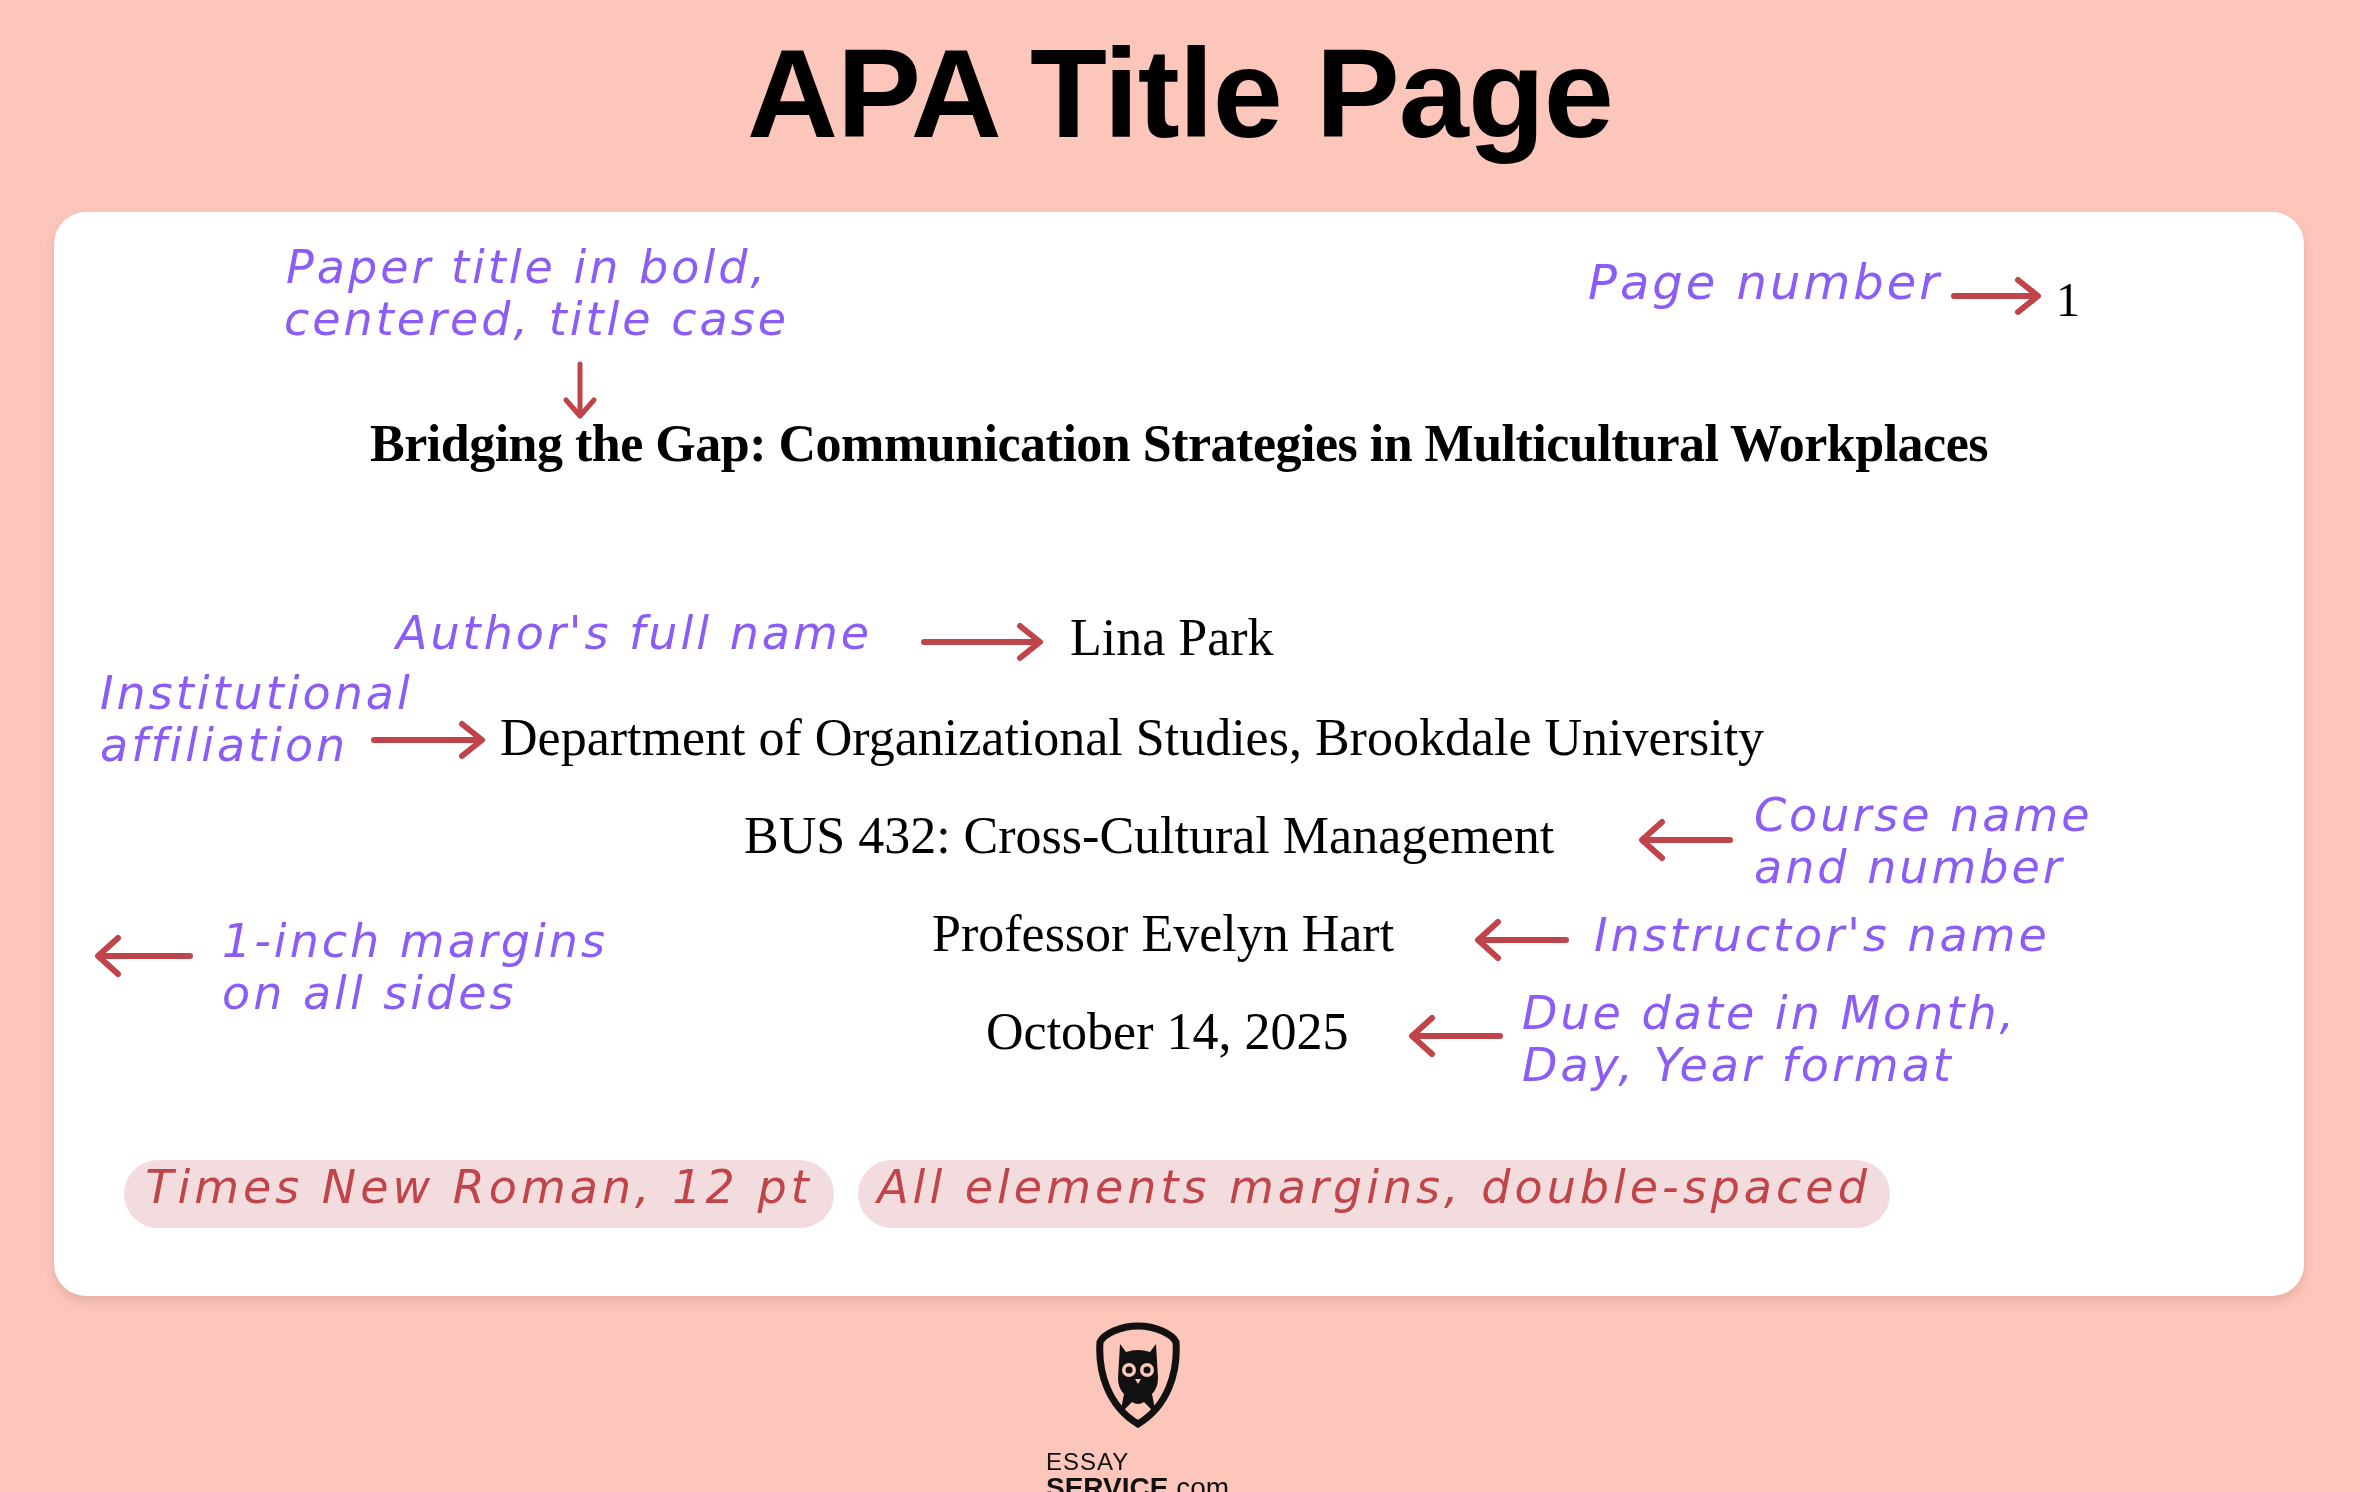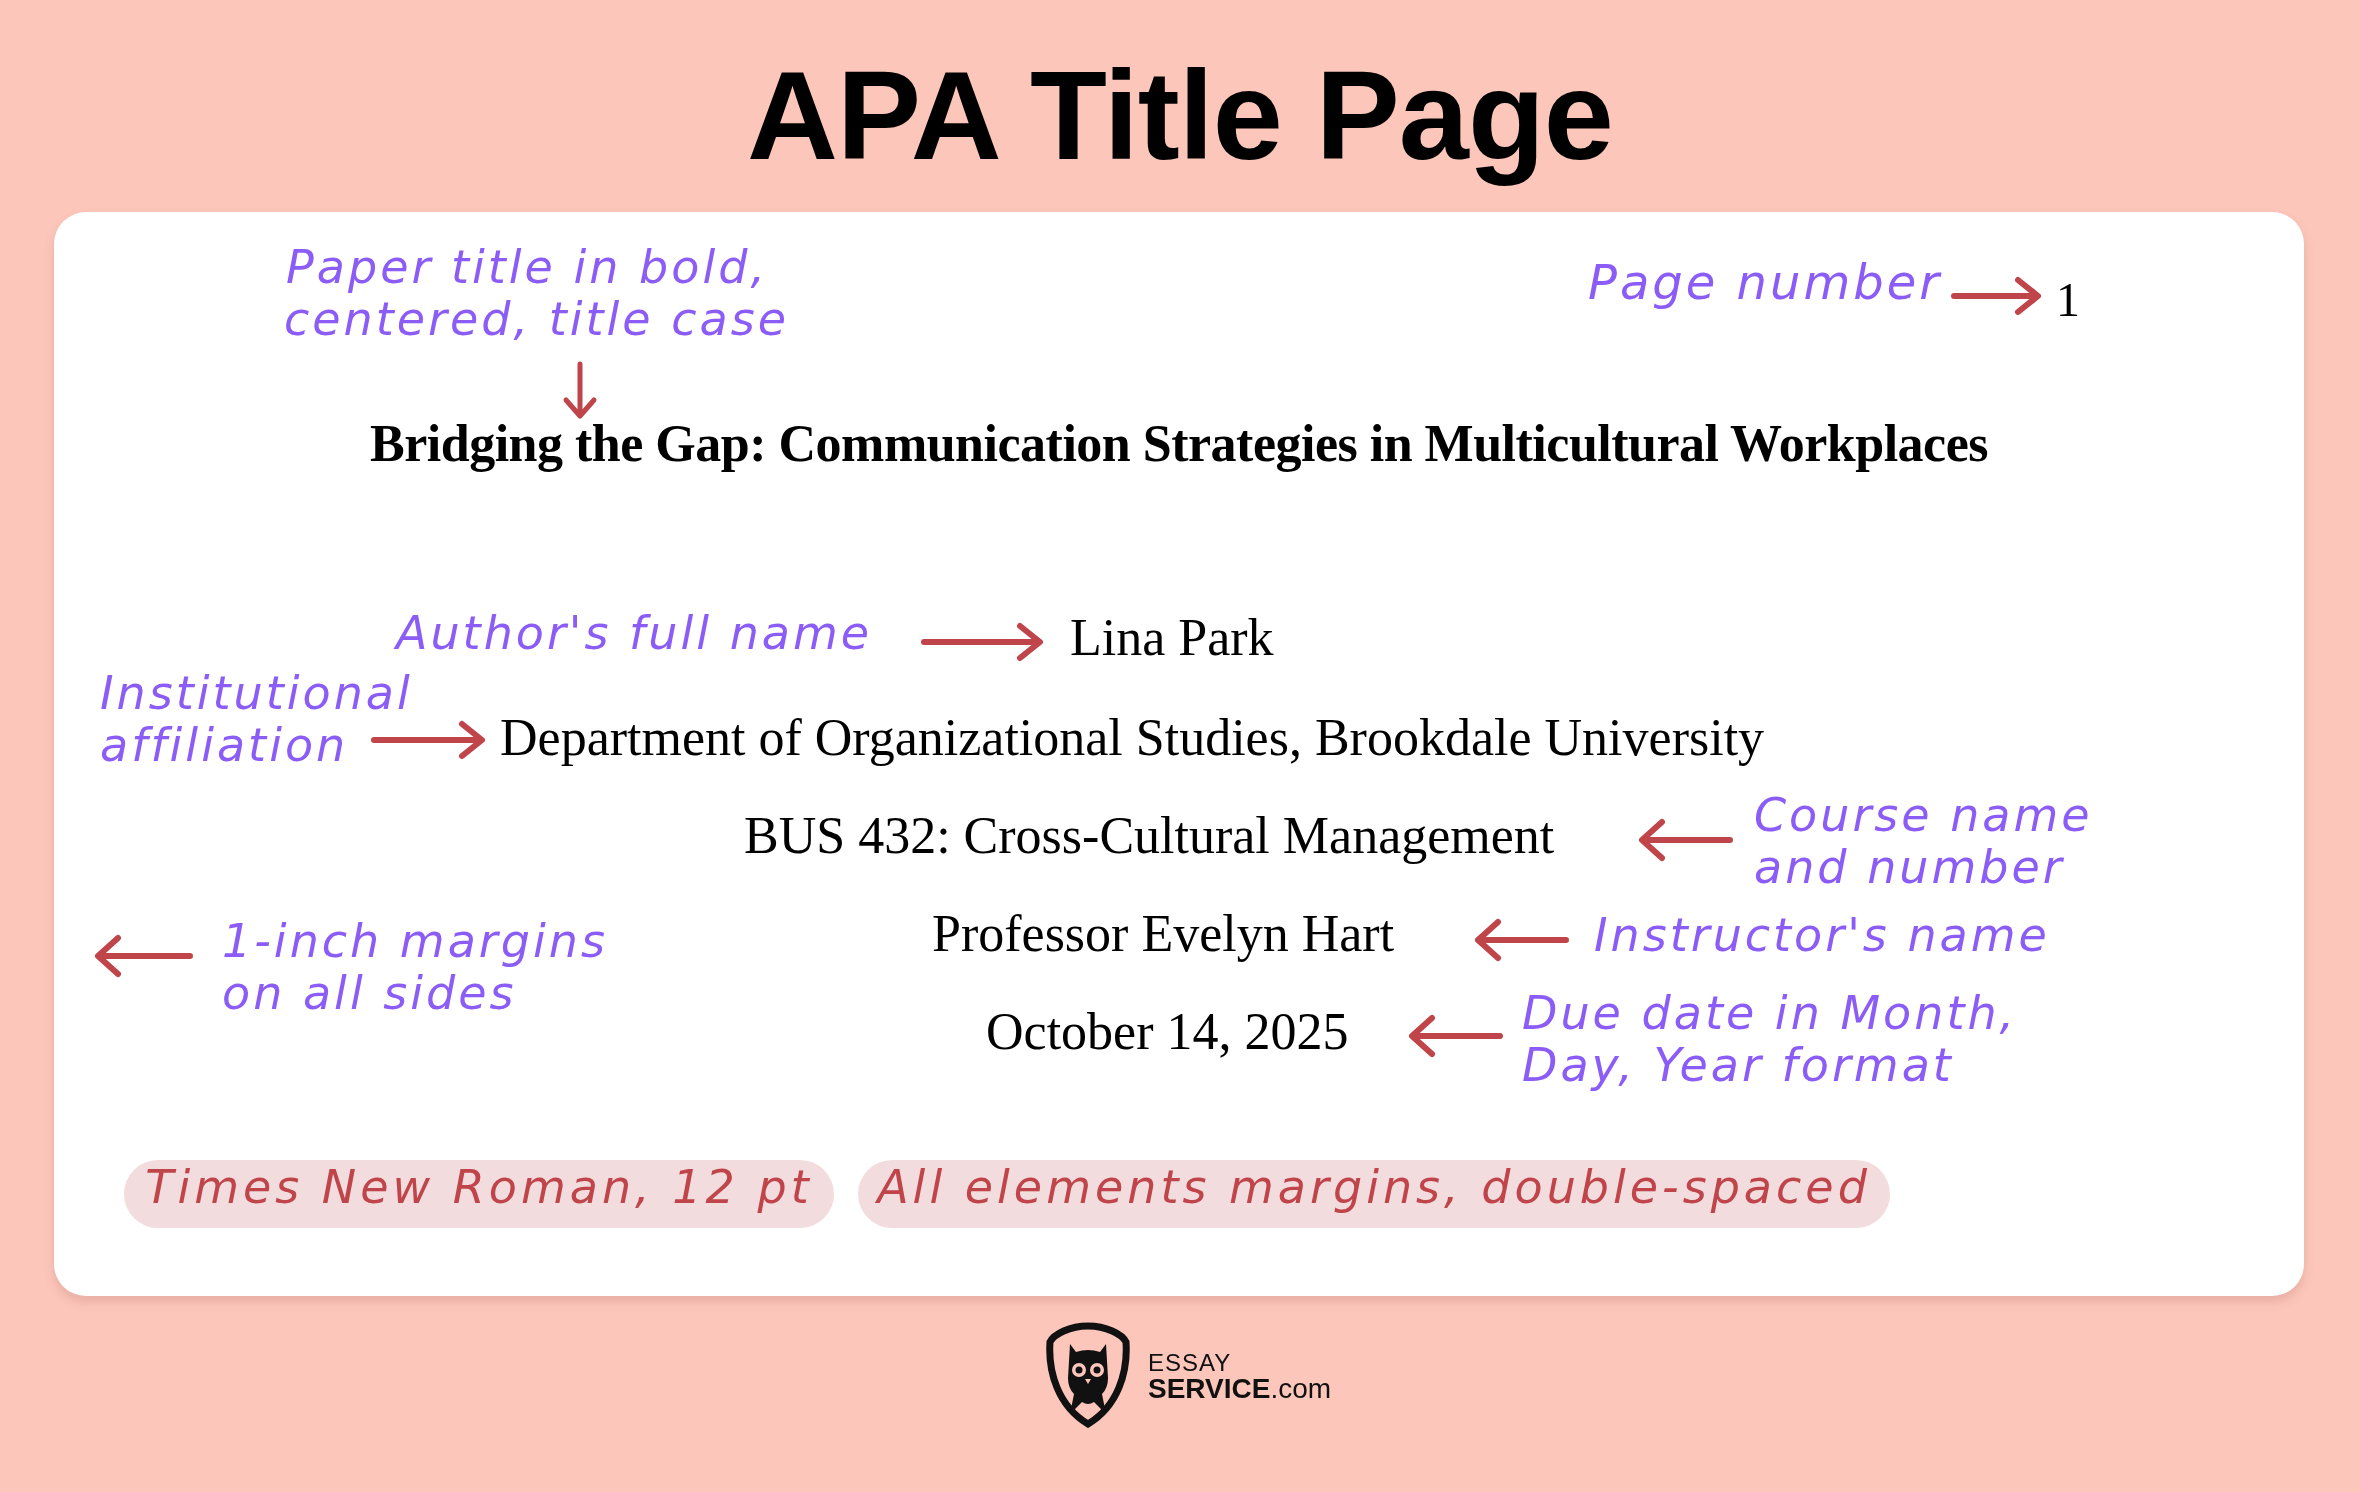--- a/index.html
+++ b/index.html
@@ -2,21 +2,21 @@
 <html><head>
 <meta charset="utf-8">
 <style>
   html, body { margin:0; padding:0; }
   body {
     width:2360px; height:1492px; position:relative; overflow:hidden;
     background:#fcc6bb;
     font-family:"Liberation Sans", sans-serif;
   }
   .main-title {
-    position:absolute; left:0; top:36px; width:2360px; text-align:center;
+    position:absolute; left:0; top:14px; width:2360px; text-align:center;
     font-family:"Liberation Sans", sans-serif; font-weight:700;
     font-size:126px; line-height:160px; color:#000; letter-spacing:-1px;
   }
   .card {
     position:absolute; left:54px; top:212px; width:2250px; height:1084px;
     background:#ffffff; border-radius:32px;
     box-shadow:0 6px 10px rgba(180,110,100,0.25);
   }
   .doc {
     position:absolute; font-family:"Liberation Serif", serif; color:#000;
@@ -32,21 +32,21 @@
   .pill {
     position:absolute; height:68px; border-radius:40px; background:#f3dcdd;
     display:flex; align-items:flex-start; justify-content:center;
   }
   .pill span {
     color:#c0454a; font-family:"DejaVu Sans", sans-serif; font-style:italic;
     font-size:46px; letter-spacing:4px; white-space:nowrap;
   }
   .logo {
     position:absolute; left:1046px; top:1322px; height:110px;
-    display:flex; align-items:center; gap:18px;
+    display:flex; align-items:center; gap:18px;flex-direction:column;
   }
   .logo-text { line-height:1; color:#111; }
   .logo-line1 { font-size:24px; letter-spacing:1px; font-weight:400; }
   .logo-line2 { font-size:28px; font-weight:700; }
   .logo-line2 .tld { font-weight:400; }
 </style>
 </head>
 <body>
 
 <div class="main-title">APA Title Page</div>

